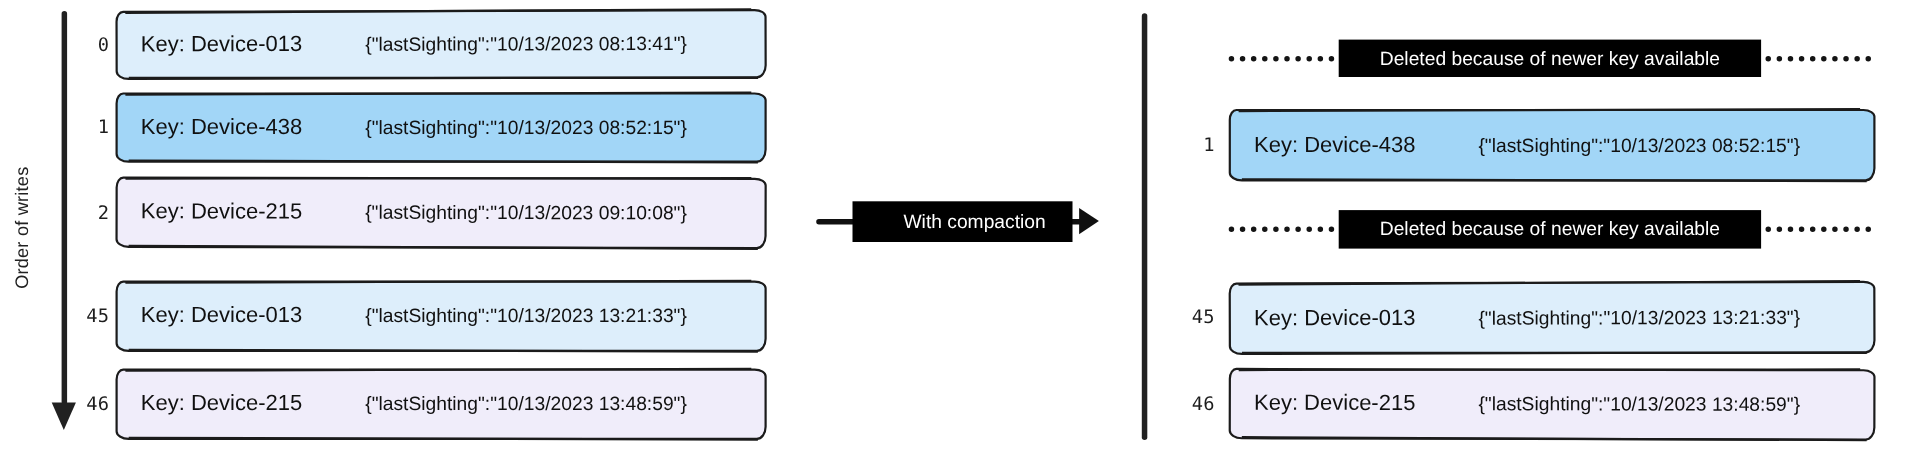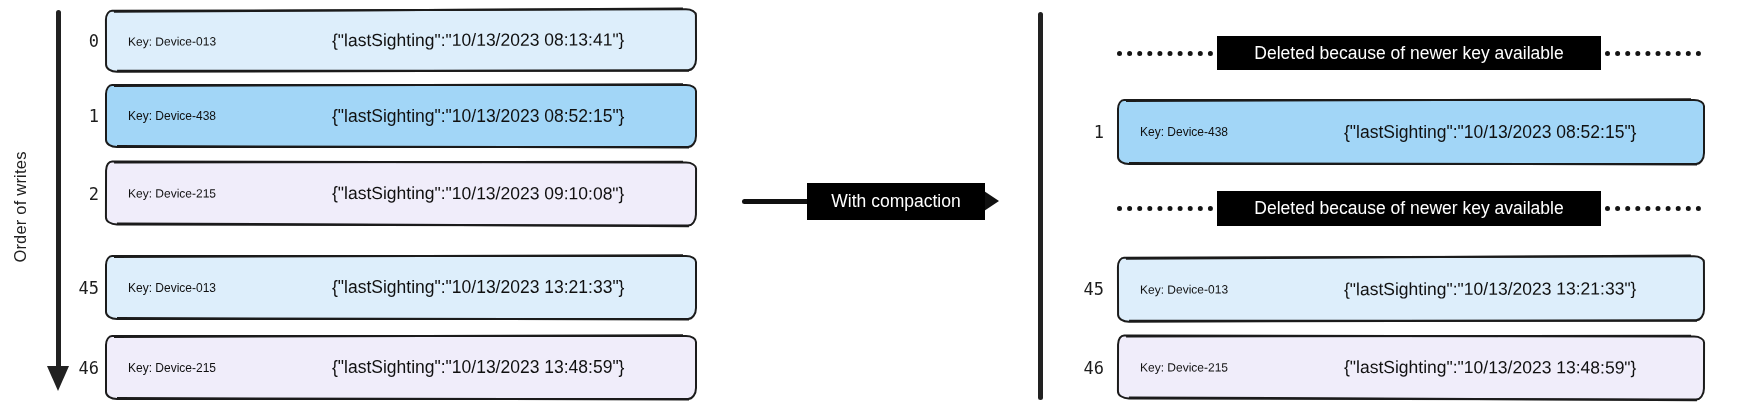--- a/index.html
+++ b/index.html
@@ -42,32 +42,32 @@
   
   .box::before{content:"";position:absolute;left:7px;right:12px;top:-1px;height:0;
     border-top:2.4px solid var(--ink);transform:rotate(-.18deg);transform-origin:left;}
   .box::after{content:"";position:absolute;left:10px;right:6px;bottom:-1px;height:0;
     border-top:2.4px solid var(--ink);transform:rotate(.16deg);transform-origin:left;}
 
   [data-color="lightblue"]{background:var(--row-lightblue);}
   [data-color="blue"]{background:var(--row-blue);}
   [data-color="lavender"]{background:var(--row-lavender);}
 
-  .key{flex:0 0 204px;font-size:12px;color:#101010;white-space:nowrap;}
+  .key{flex:0 0 204px;font-size:20px;color:#101010;white-space:nowrap;}
   .val{font-size:17.5px;color:#101010;white-space:nowrap;}
 
   
   .mid-shaft{left:742px;top:199px;width:242px;height:4.5px;background:#101010;border-radius:3px;}
   .mid-head{left:981px;top:189px;width:0;height:0;
     border-left:18px solid #101010;
     border-top:12px solid transparent;border-bottom:12px solid transparent;}
-  .mid-label{left:807px;top:183px;width:178px;height:37px;
+  .mid-label{left:775px;top:183px;width:178px;height:37px;
     background:var(--label-bg);color:var(--label-text);
     display:flex;align-items:center;justify-content:center;
-    font-size:17.5px;white-space:nowrap;}
+    font-size:17.5px;white-space:nowrap;padding-left:22px;}
 
   
   .vline{left:1038px;top:12px;width:4.5px;height:388px;background:#212121;border-radius:3px;}
 
   .deleted{left:1113px;width:592px;display:flex;align-items:stretch;}
   .d1{top:36px;height:34px;}
   .d2{top:191px;height:35px;}
   .dots{flex:1;align-self:center;height:0;border-top:5px dotted #141414;margin:0 4px;}
   .dlabel{flex:0 0 auto;background:var(--label-bg);color:var(--label-text);
     display:flex;align-items:center;justify-content:center;

